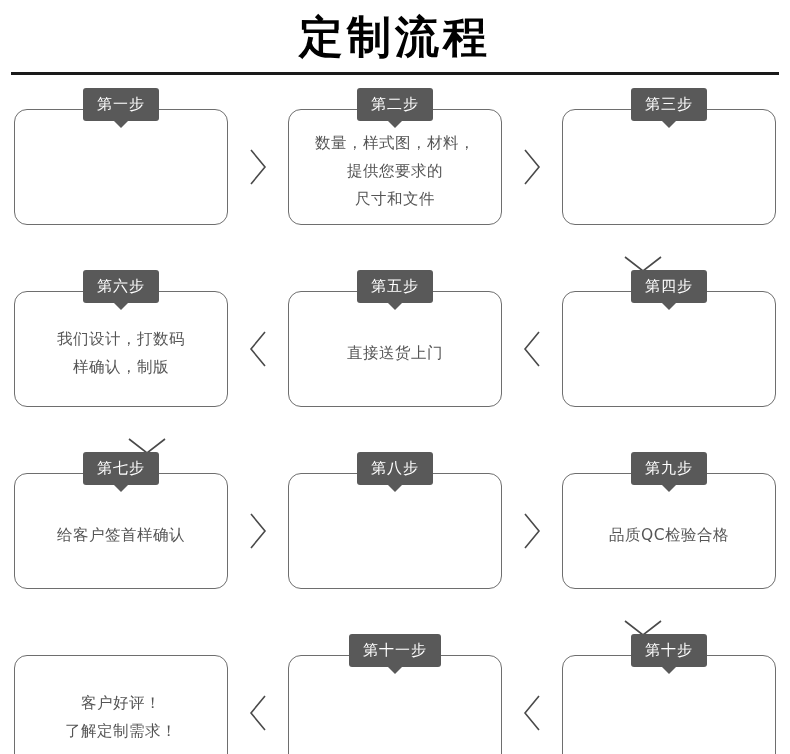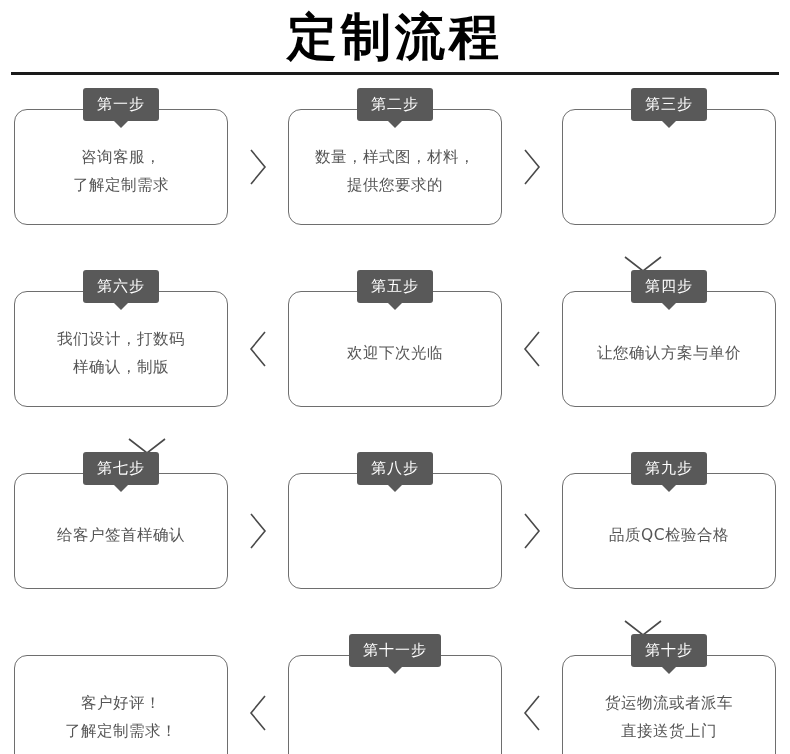--- a/index.html
+++ b/index.html
@@ -18,21 +18,21 @@
   }
 
   
   .header {
     width: 790px;
     padding-top: 12px;
     text-align: center;
   }
 
   .page-title {
-    font-size: 50px;
+    font-size: 44px;
     font-weight: bold;
     letter-spacing: 4px;
     color: #000000;
     line-height: 50px;
   }
 
   .title-rule {
     width: 768px;
     height: 3px;
     background: #1a1a1a;
@@ -148,37 +148,34 @@
 <div class="header">
   <div class="page-title">定制流程</div>
   <div class="title-rule"></div>
 </div>
 
 <div class="flow">
 
   <div class="row">
     <div class="step">
       <div class="badge">第一步</div>
-      <div class="step-body">
-        <span class="line">咨询客服，</span>
-        <span class="line">了解定制需求</span>
-      </div>
     </div>
 
     <div class="chev-h">
       <svg width="24" height="42" viewBox="0 0 24 42">
           <polyline points="5,4 19,21 5,38" fill="none" stroke="#4a4a4a" stroke-width="1.6"></polyline>
         </svg>
     </div>
 
     <div class="step">
       <div class="badge">第二步</div>
       <div class="step-body">
         <span class="line">数量，样式图，材料，</span>
         <span class="line">提供您要求的</span>
+        <span class="line">尺寸和文件</span>
       </div>
     </div>
 
     <div class="chev-h">
       <svg width="24" height="42" viewBox="0 0 24 42">
           <polyline points="5,4 19,21 5,38" fill="none" stroke="#4a4a4a" stroke-width="1.6"></polyline>
         </svg>
     </div>
 
     <div class="step">
@@ -205,35 +202,32 @@
 
     <div class="chev-h">
       <svg width="24" height="42" viewBox="0 0 24 42">
           <polyline points="19,4 5,21 19,38" fill="none" stroke="#4a4a4a" stroke-width="1.6"></polyline>
         </svg>
     </div>
 
     <div class="step">
       <div class="badge">第五步</div>
       <div class="step-body">
-        <span class="line">欢迎下次光临</span>
+        <span class="line">直接送货上门</span>
       </div>
     </div>
 
     <div class="chev-h">
       <svg width="24" height="42" viewBox="0 0 24 42">
           <polyline points="19,4 5,21 19,38" fill="none" stroke="#4a4a4a" stroke-width="1.6"></polyline>
         </svg>
     </div>
 
     <div class="step">
       <div class="badge">第四步</div>
-      <div class="step-body">
-        <span class="line">让您确认方案与单价</span>
-      </div>
     </div>
   </div>
 
   <div class="row-gap">
     <div class="chev-v left-col">
       <svg width="44" height="24" viewBox="0 0 44 24">
           <polyline points="4,5 22,19 40,5" fill="none" stroke="#4a4a4a" stroke-width="1.6"></polyline>
         </svg>
     </div>
   </div>
@@ -297,20 +291,16 @@
     </div>
 
     <div class="chev-h">
       <svg width="24" height="42" viewBox="0 0 24 42">
           <polyline points="19,4 5,21 19,38" fill="none" stroke="#4a4a4a" stroke-width="1.6"></polyline>
         </svg>
     </div>
 
     <div class="step">
       <div class="badge">第十步</div>
-      <div class="step-body">
-        <span class="line">货运物流或者派车</span>
-        <span class="line">直接送货上门</span>
-      </div>
     </div>
   </div>
 
 </div>
 
 </body></html>

